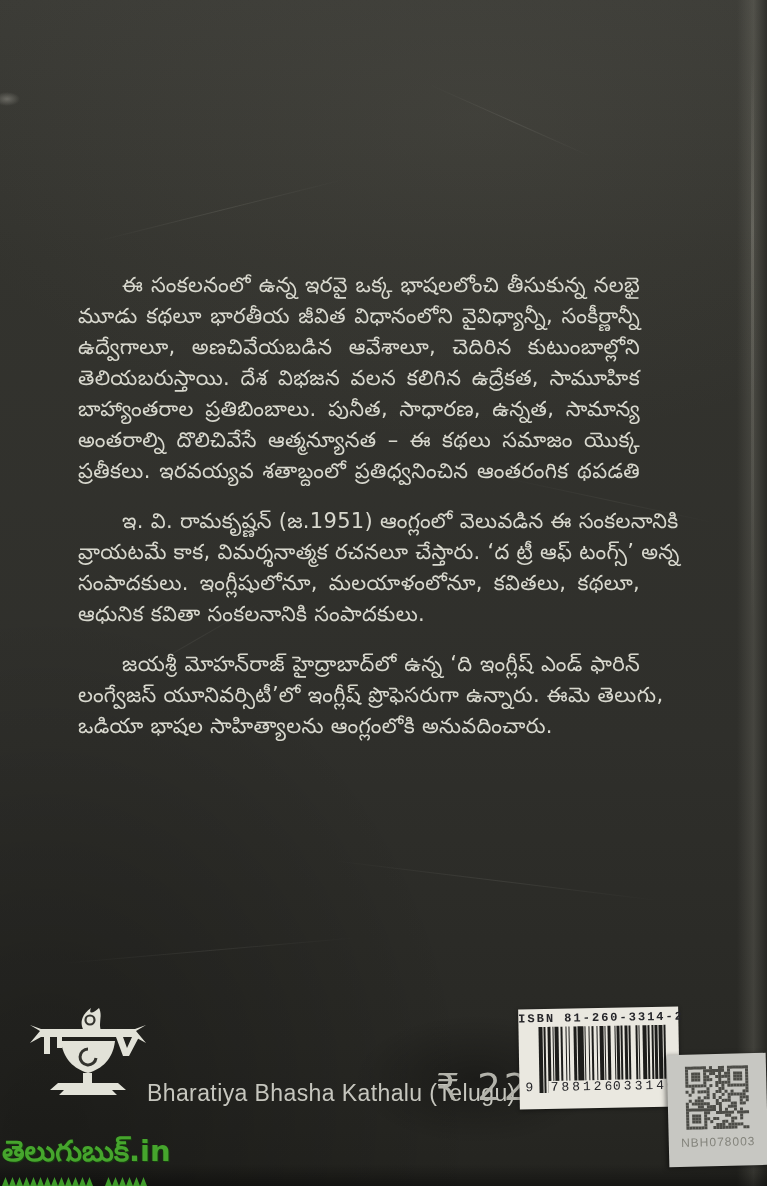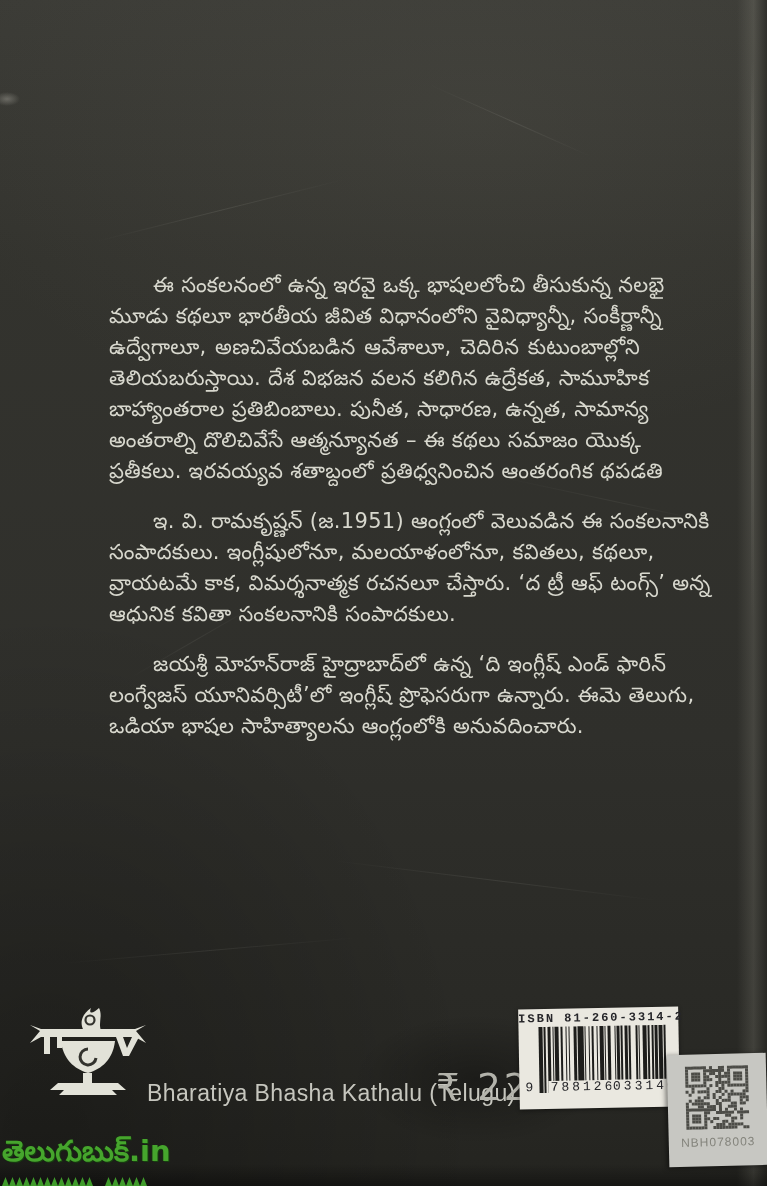--- a/index.html
+++ b/index.html
@@ -27,21 +27,21 @@
   .s3{left:420px;top:120px;width:180px;transform:rotate(24deg);}
   .s4{left:120px;top:640px;width:150px;transform:rotate(-30deg);opacity:.7;}
   .s5{left:500px;top:500px;width:220px;transform:rotate(12deg);opacity:.6;}
   .s6{left:60px;top:950px;width:300px;transform:rotate(-5deg);opacity:.8;}
 
   
   .blurb{position:absolute;left:78px;top:270px;width:562px;color:#d8d8ce;
     font-size:21px;letter-spacing:0.3px;}
   .para{margin:0 0 19px 0;}
   .line{height:31px;line-height:31px;text-align:justify;text-align-last:justify;
-    box-sizing:border-box;overflow:visible;white-space:nowrap;margin-left:31px;}
+    box-sizing:border-box;overflow:visible;white-space:nowrap;}
   .line.last{text-align-last:left;white-space:normal;}
   .line.indent{padding-left:44px;}
 
   
   .logo{position:absolute;left:28px;top:1006px;width:120px;height:98px;}
   .series-title{position:absolute;left:147px;top:1080px;font-size:23px;color:#c6c6be;
     font-family:"Liberation Sans",sans-serif;letter-spacing:0.4px;}
   .price{position:absolute;left:436px;top:1066px;font-size:37px;color:#b3b3ab;
     letter-spacing:3px;font-family:"DejaVu Sans","Liberation Sans",sans-serif;}
 
@@ -100,22 +100,22 @@
       <div class="line indent">ఈ సంకలనంలో ఉన్న ఇరవై ఒక్క భాషలలోంచి తీసుకున్న నలభై</div>
       <div class="line">మూడు కథలూ భారతీయ జీవిత విధానంలోని వైవిధ్యాన్నీ, సంకీర్ణాన్నీ</div>
       <div class="line">ఉద్వేగాలూ, అణచివేయబడిన ఆవేశాలూ, చెదిరిన కుటుంబాల్లోని</div>
       <div class="line">తెలియబరుస్తాయి. దేశ విభజన వలన కలిగిన ఉద్రేకత, సామూహిక</div>
       <div class="line">బాహ్యాంతరాల ప్రతిబింబాలు. పునీత, సాధారణ, ఉన్నత, సామాన్య</div>
       <div class="line">అంతరాల్ని దొలిచివేసే ఆత్మన్యూనత – ఈ కథలు సమాజం యొక్క</div>
       <div class="line">ప్రతీకలు. ఇరవయ్యవ శతాబ్దంలో ప్రతిధ్వనించిన ఆంతరంగిక థపడతి</div>
     </div>
     <div class="para">
       <div class="line indent">ఇ. వి. రామకృష్ణన్ (జ.1951) ఆంగ్లంలో వెలువడిన ఈ సంకలనానికి</div>
+      <div class="line">వ్రాయటమే కాక, విమర్శనాత్మక రచనలూ చేస్తారు. ‘ద ట్రీ ఆఫ్ టంగ్స్’ అన్న</div>
       <div class="line">సంపాదకులు. ఇంగ్లీషులోనూ, మలయాళంలోనూ, కవితలు, కథలూ,</div>
-      <div class="line">వ్రాయటమే కాక, విమర్శనాత్మక రచనలూ చేస్తారు. ‘ద ట్రీ ఆఫ్ టంగ్స్’ అన్న</div>
       <div class="line last">ఆధునిక కవితా సంకలనానికి సంపాదకులు.</div>
     </div>
     <div class="para">
       <div class="line indent">జయశ్రీ మోహన్‌రాజ్ హైద్రాబాద్‌లో ఉన్న ‘ది ఇంగ్లీష్ ఎండ్ ఫారిన్</div>
       <div class="line">లంగ్వేజస్ యూనివర్సిటీ’లో ఇంగ్లీష్ ప్రొఫెసరుగా ఉన్నారు. ఈమె తెలుగు,</div>
       <div class="line last">ఒడియా భాషల సాహిత్యాలను ఆంగ్లంలోకి అనువదించారు.</div>
     </div>
   </div>
 
   <svg class="logo" viewBox="0 0 120 96" xmlns="http://www.w3.org/2000/svg">

